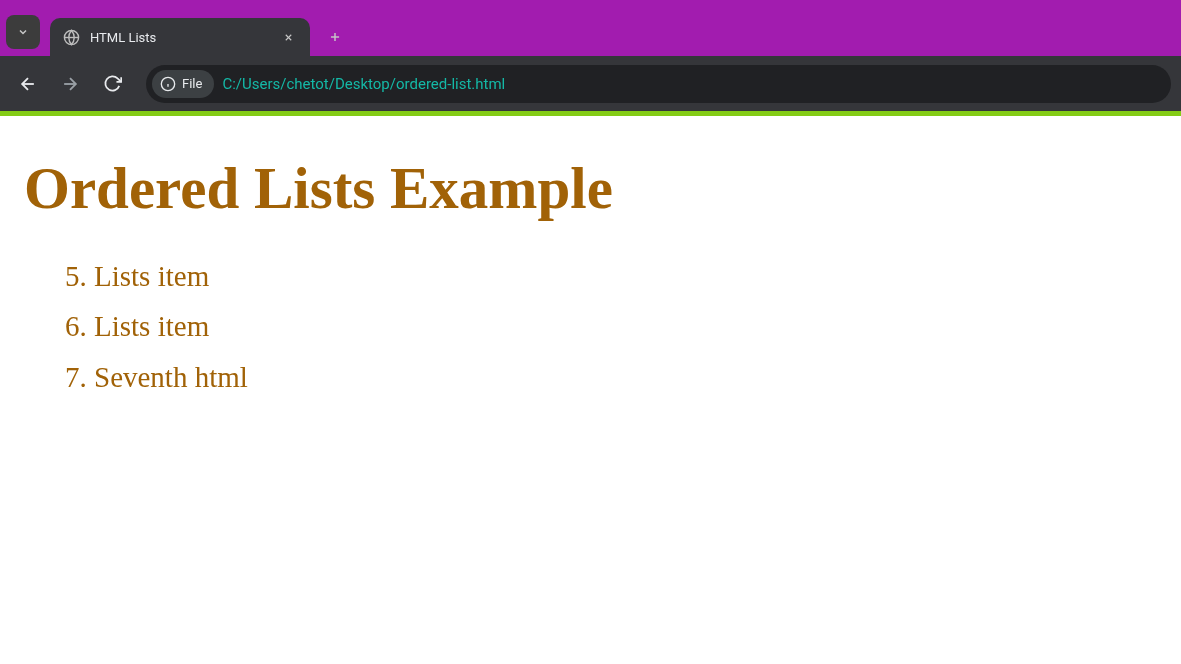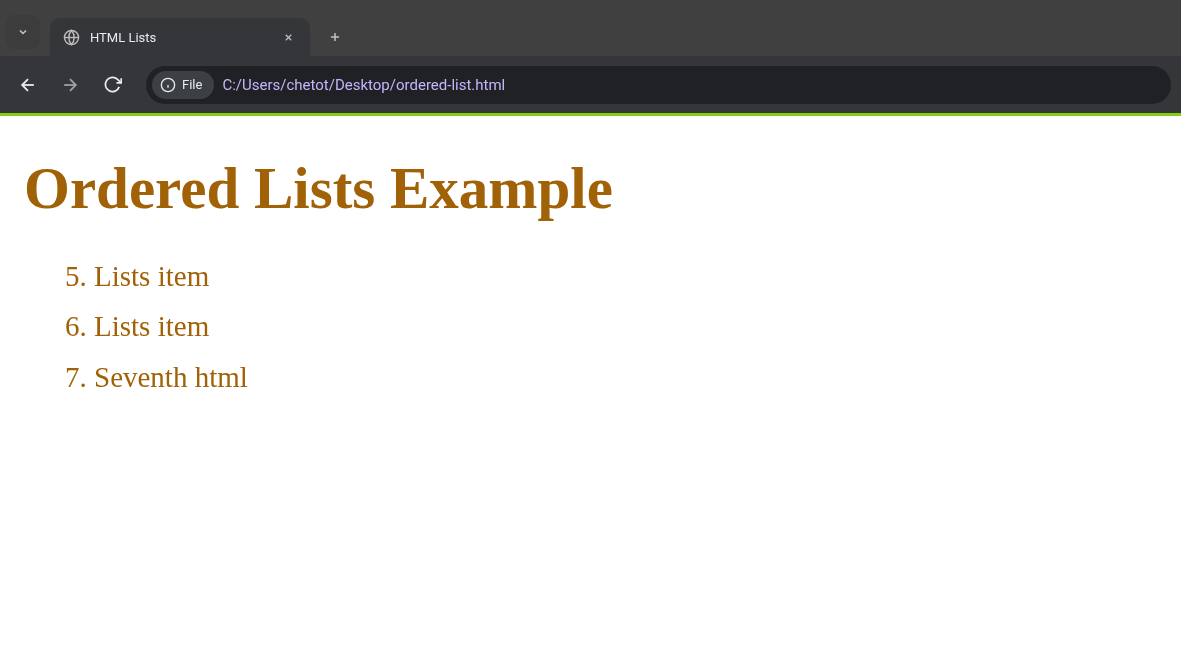--- a/index.html
+++ b/index.html
@@ -12,21 +12,21 @@
     }
     .browser-chrome {
       background: #202124;
       color: #e8eaed;
     }
     .tab-bar {
       height: 56px;
       display: flex;
       align-items: flex-end;
       padding-left: 6px;
-      background: #404040;
+      background: #a21caf;
     }
     .tab-dropdown {
       width: 34px;
       height: 34px;
       border-radius: 8px;
       background: #3c3c3c;
       display: flex;
       align-items: center;
       justify-content: center;
       margin-bottom: 7px;
@@ -82,21 +82,21 @@
       border-radius: 50%;
       color: #c7c7c7;
     }
     .toolbar {
       background: #35363a;
       height: 60px;
       display: flex;
       align-items: center;
       padding: 0 10px;
       gap: 6px;
-      border-bottom: 3px solid #84cc16;
+      border-bottom: 5px solid #84cc16;
     }
     .nav-btn {
       width: 36px;
       height: 36px;
       display: flex;
       align-items: center;
       justify-content: center;
       border-radius: 50%;
       cursor: pointer;
       color: #c7c7c7;
@@ -118,21 +118,21 @@
       height: 28px;
       display: flex;
       align-items: center;
       padding: 0 12px 0 8px;
       gap: 6px;
       font-size: 13px;
       color: #e8eaed;
     }
     .url-text {
       font-size: 15px;
-      color: #c4b5fd;
+      color: #14b8a6;
       white-space: nowrap;
     }
     .page-content {
       padding: 16px 24px;
       font-family: Liberation Serif, serif;
       color: #a16207;
     }
     .page-content h1 {
       font-size: 59px;
       font-weight: bold;

